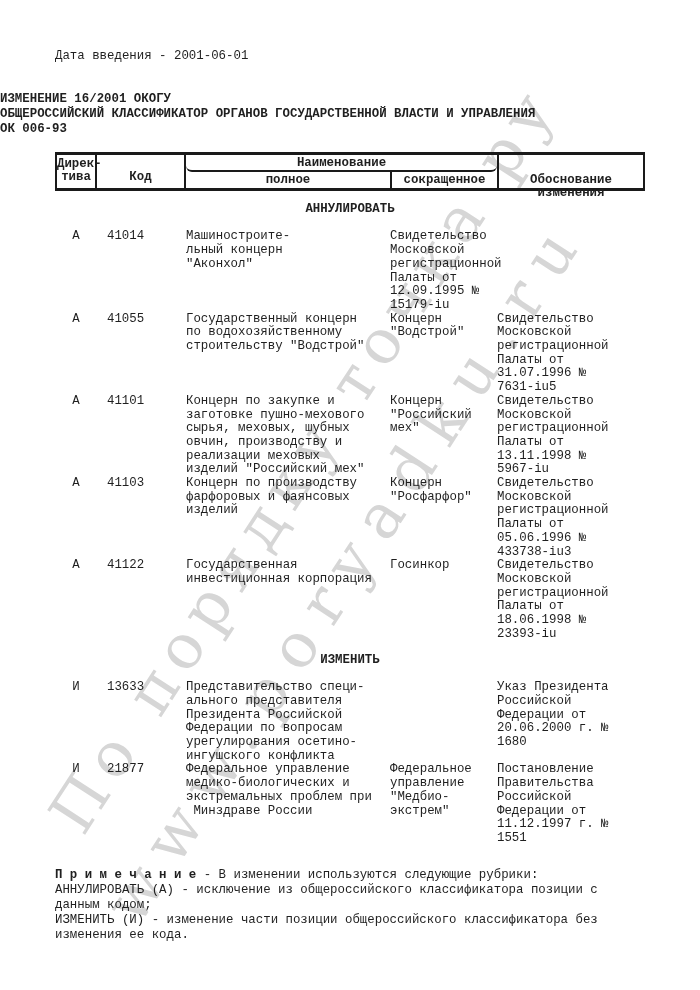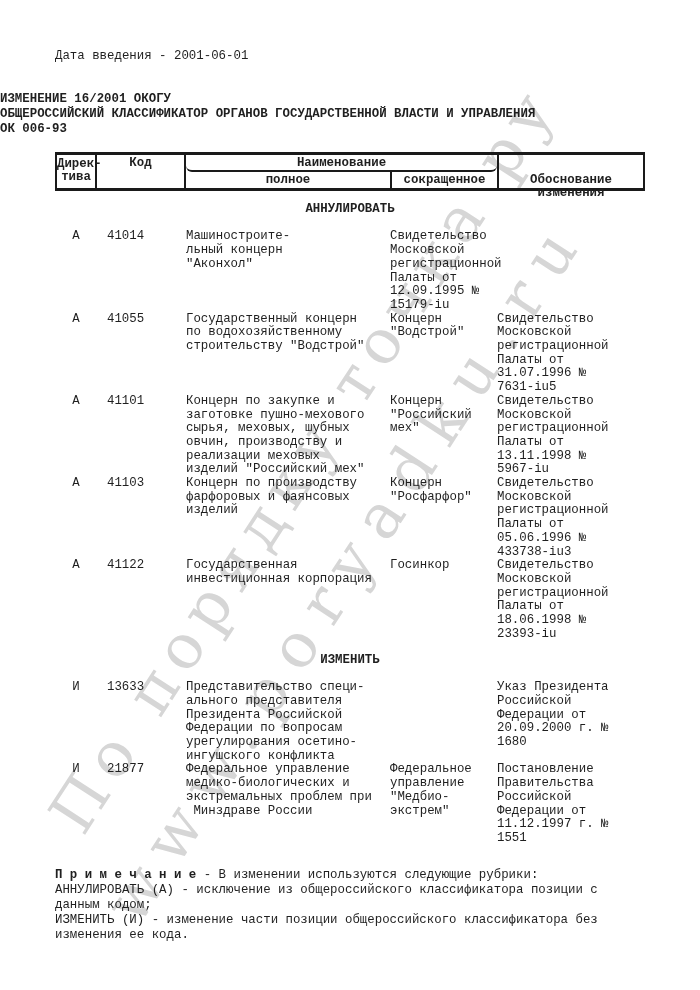--- a/index.html
+++ b/index.html
@@ -51,21 +51,21 @@
   .th-dir{
     grid-column:1;grid-row:1/3;
     border-left:2px solid var(--border);
     border-right:2px solid var(--border);
     display:flex;flex-direction:column;justify-content:center;
     line-height:13.7px;
   }
   .th-code{
     grid-column:2;grid-row:1/3;
     border-right:2px solid var(--border);
-    padding-top:2px;line-height:13.7px;
+    padding-top:16px;line-height:13.7px;
   }
   .th-name{
     grid-column:3/5;grid-row:1;
     border-bottom:2px solid var(--border);
     line-height:16px;
     border-radius:6px;
   }
   .th-full{grid-column:3;grid-row:2;line-height:16px;}
   .th-short{
     grid-column:4;grid-row:2;
@@ -212,21 +212,21 @@
     <div class="td c3">Представительство специ-
 ального представителя
 Президента Российской
 Федерации по вопросам
 урегулирования осетино-
 ингушского конфликта</div>
     <div class="td c4"></div>
     <div class="td c5">Указ Президента
 Российской
 Федерации от
-20.09.2000 г. №
+20.06.2000 г. №
 1680</div>
   </div>
           <div class="trow">
     <div class="td c1">И</div>
     <div class="td c2">21877</div>
     <div class="td c3">Федеральное управление
 медико-биологических и
 экстремальных проблем при
  Минздраве России</div>
     <div class="td c4">Федеральное

